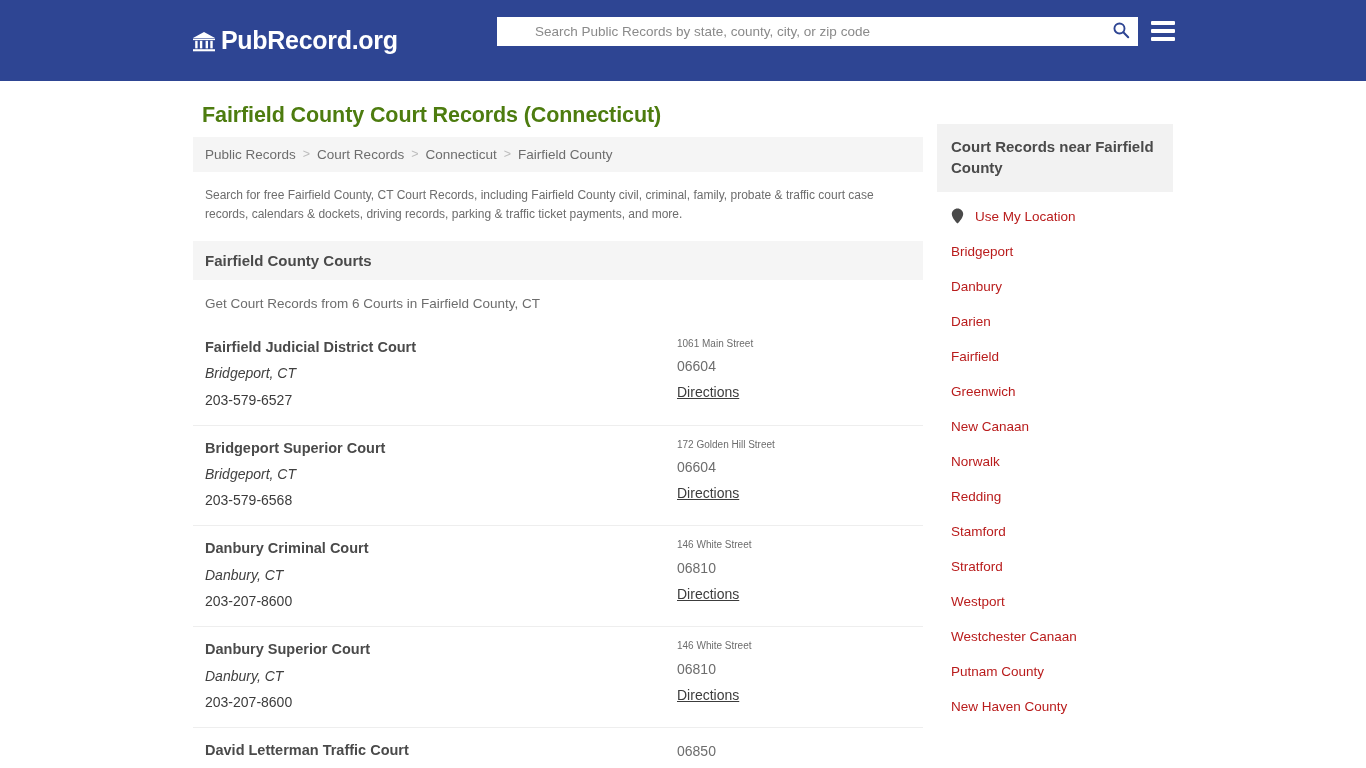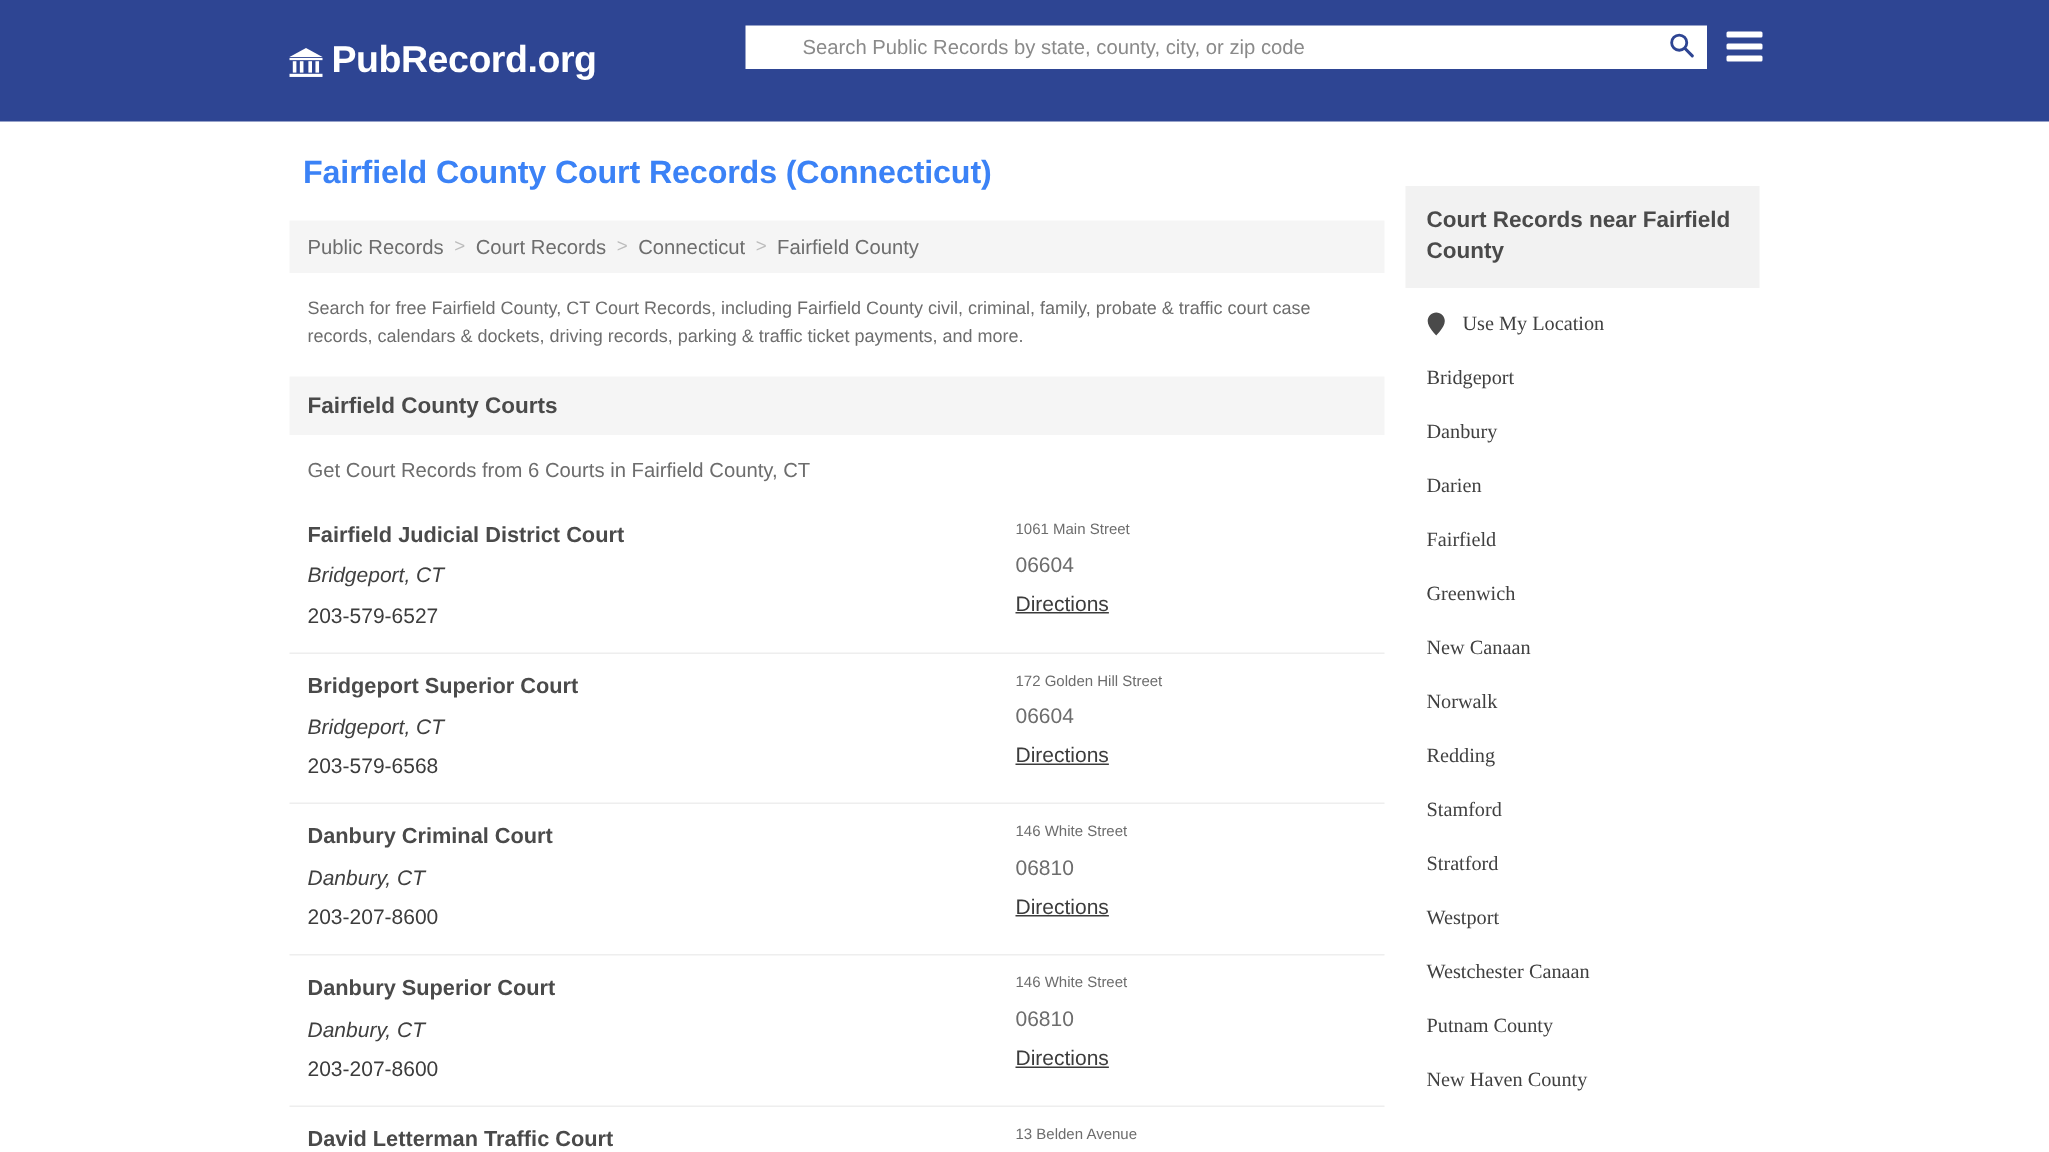--- a/index.html
+++ b/index.html
@@ -132,22 +132,22 @@
     width: 236px;
     flex: 0 0 236px;
     margin-left: 14px;
     padding-top: 21px;
   }
 
   
   h1.page-title {
     font-size: 21.5px;
     font-weight: bold;
-    color: #3b82f6;
-    margin: 0 0 18px 9px;
+    color: #4d7c0f;
+    margin: 0 0 8px 9px;
     line-height: 1.2;
     letter-spacing: -0.1px;
   }
 
   .breadcrumb {
     background: #f5f5f5;
     padding: 10px 12px;
     font-size: 13.5px;
     color: #6d6d6d;
     display: flex;
@@ -249,23 +249,22 @@
   .side-list { padding: 6px 0 0 0; list-style: none; }
 
   .side-item {
     padding: 10px 14px 10px 14px;
     font-size: 13.5px;
     color: #6d6d6d;
     display: flex;
     align-items: center;
   }
   .side-item a {
-    color: #404040;
+    color: #b91c1c;
     text-decoration: none;
-    font-family: Liberation Serif, serif;
   }
 
   .pin-icon {
     display: inline-block;
     width: 13px;
     height: 16px;
     margin-right: 11px;
     flex: 0 0 13px;
   }
 </style>
@@ -379,21 +378,20 @@
               <div class="court-zip">06810</div>
               <div><a href="#" class="court-dir">Directions</a></div>
             </div>
           </div>
           <div class="court-row">
             <div class="court-left">
               <a href="#" class="court-name">David Letterman Traffic Court</a>
               <div class="court-city">Norwalk, CT</div>
             </div>
             <div class="court-right">
-              <div class="court-addr">13 Belden Avenue</div>
               <div class="court-zip">06850</div>
             </div>
           </div>
         </div>
 
     </div>
 
     <aside class="side-col">
       <div class="side-header">Court Records near Fairfield County</div>
 

